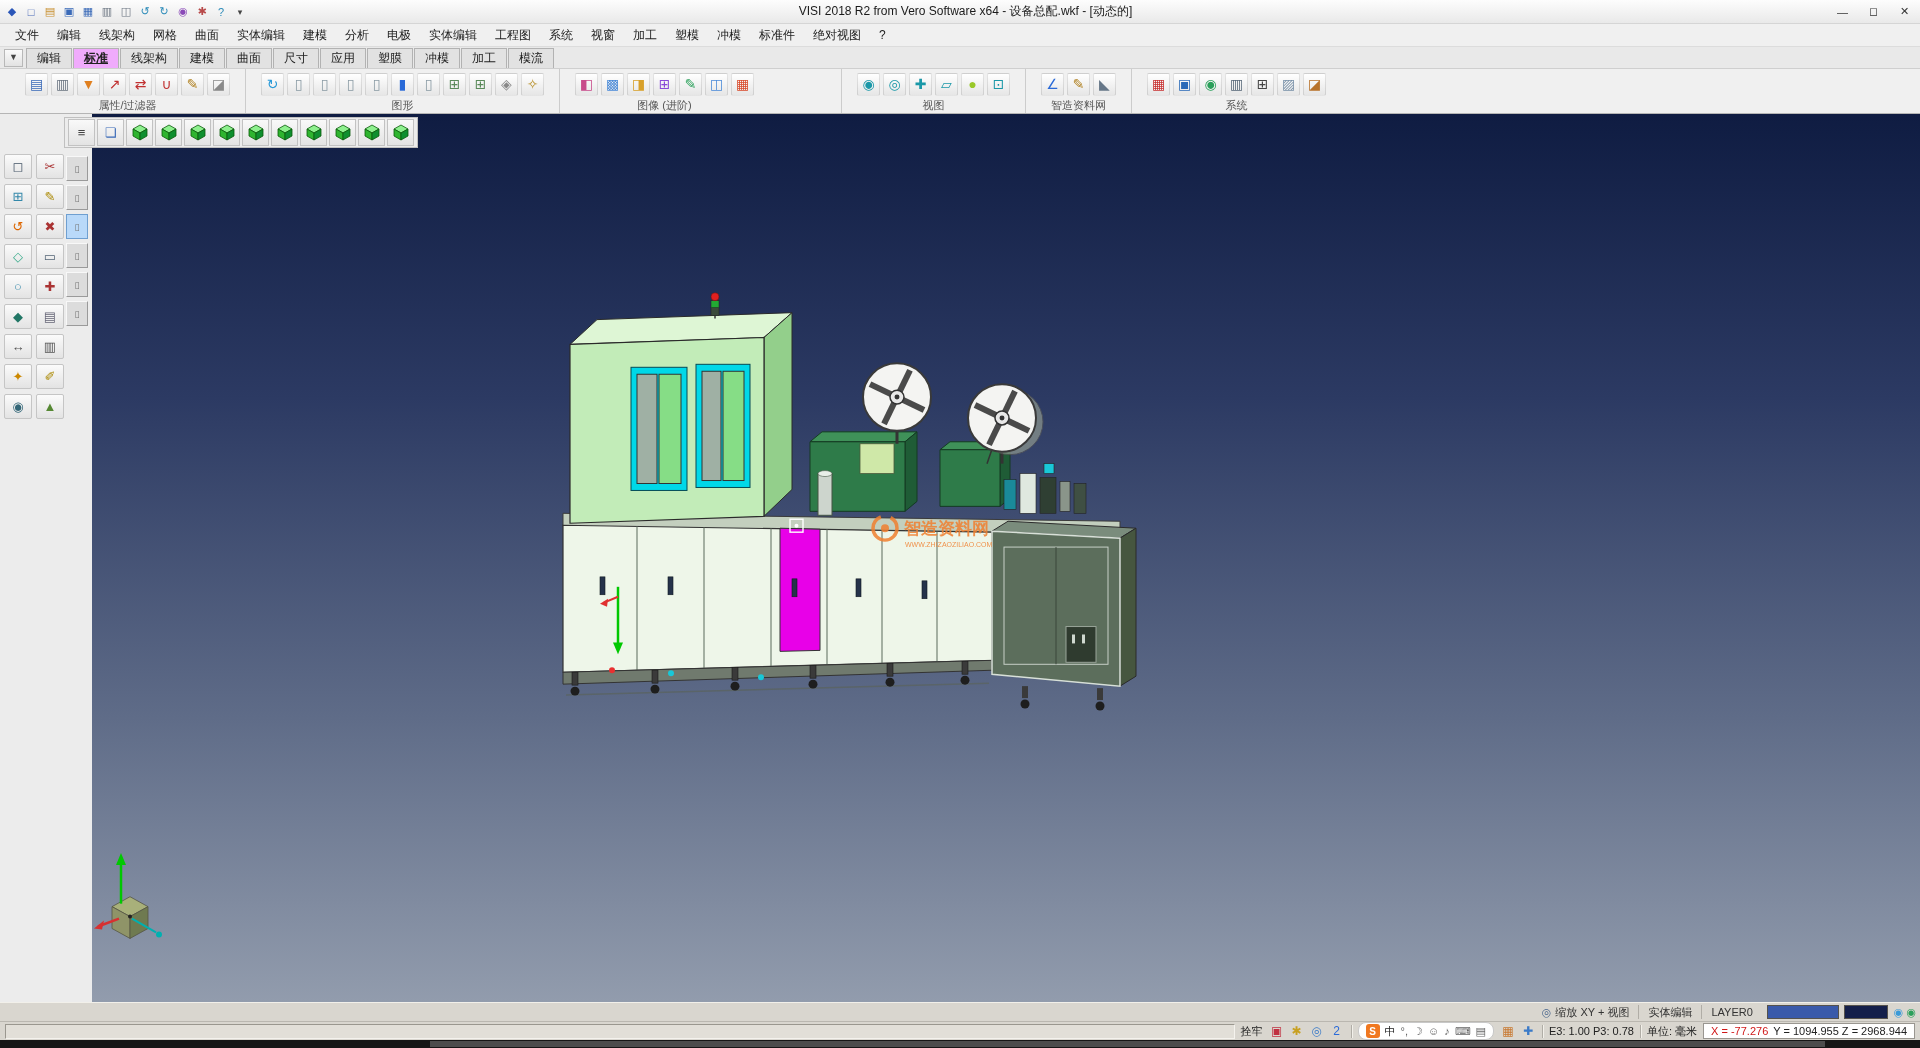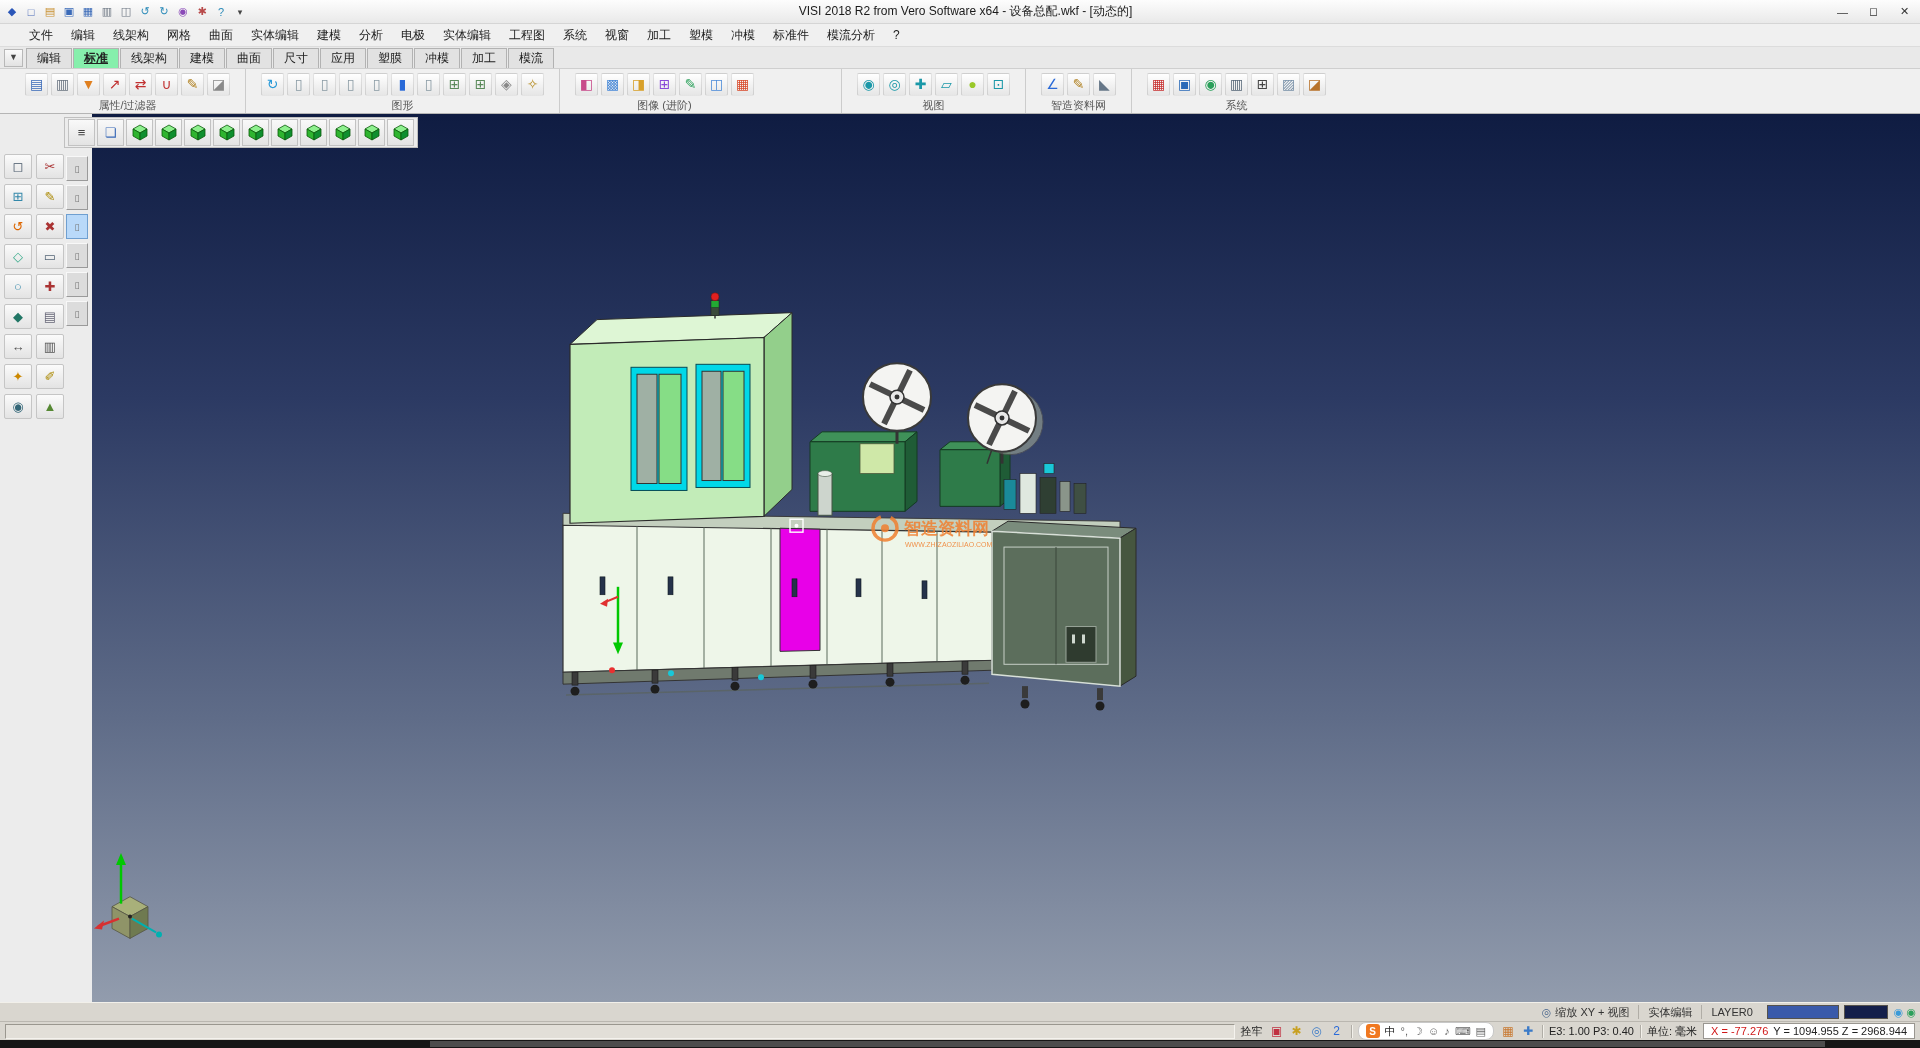--- a/index.html
+++ b/index.html
@@ -12,31 +12,31 @@
             display:flex;align-items:center;position:relative;flex:0 0 auto;}
   .qa{display:flex;align-items:center;gap:1px;padding-left:3px;z-index:2;}
   .qa-icon{width:18px;height:17px;display:flex;align-items:center;justify-content:center;font-size:11px;}
   .qa-more{font-size:9px;color:#555;}
   .title-text{position:absolute;left:11px;right:0;text-align:center;font-size:12px;color:#1a1a1a;pointer-events:none;}
   .win-controls{margin-left:auto;display:flex;z-index:2;}
   .win-btn{width:31px;height:22px;display:flex;align-items:center;justify-content:center;font-size:11px;color:#333;}
 
   
   .menubar{height:22px;background:#f0f0f0;border-bottom:1px solid #dcdcdc;display:flex;align-items:center;
-           padding-left:20px;flex:0 0 auto;}
+           padding-left:6px;flex:0 0 auto;}
   .menu-item{padding:2px 9px;white-space:nowrap;}
 
   
   .tabbar{height:21px;background:#e9e9e9;border-bottom:1px solid #cfcfcf;display:flex;align-items:flex-end;
           padding-left:4px;flex:0 0 auto;}
   .tab-dd{width:17px;height:16px;line-height:15px;text-align:center;font-size:9px;color:#444;
           border:1px solid #b8b8b8;background:linear-gradient(#fafafa,#e2e2e2);margin:0 3px 1px 0;}
   .tab{padding:2px 10px 2px;height:15px;line-height:15px;border:1px solid #b2b2b2;border-bottom:none;
        background:#e2e2e2;margin-right:1px;white-space:nowrap;}
-  .tab.active{background:#86efac;font-weight:bold;text-decoration:underline;}
+  .tab.active{background:#f0abfc;font-weight:bold;text-decoration:underline;}
 
   
   .ribbon{height:44px;background:#f0f0f0;border-bottom:1px solid #b5b5b5;display:flex;padding-left:10px;flex:0 0 auto;}
   .rgroup{position:relative;display:flex;flex-direction:column;align-items:center;padding:2px 15px 0;}
   .rgroup + .rgroup{border-left:1px solid #cccccc;}
   .rgroup:nth-child(3){margin-right:72px;}
   .ricons{display:flex;gap:3px;align-items:center;height:26px;}
   .tbi{width:21px;height:21px;display:flex;align-items:center;justify-content:center;font-size:14px;
        border:1px solid rgba(0,0,0,0.10);border-radius:2px;background:linear-gradient(#ffffff,#e6e6e6);}
   .rlabel{font-size:11px;color:#555;margin-top:1px;white-space:nowrap;}
@@ -126,21 +126,21 @@
       <div class="menu-item">分析</div>
       <div class="menu-item">电极</div>
       <div class="menu-item">实体编辑</div>
       <div class="menu-item">工程图</div>
       <div class="menu-item">系统</div>
       <div class="menu-item">视窗</div>
       <div class="menu-item">加工</div>
       <div class="menu-item">塑模</div>
       <div class="menu-item">冲模</div>
       <div class="menu-item">标准件</div>
-      <div class="menu-item">模流分析</div>
+      <div class="menu-item">绝对视图</div>
       <div class="menu-item">?</div>
     </div>
 
   <div class="tabbar">
     <div class="tab-dd">▼</div>
     <div style="display:flex">
         <div class="tab">编辑</div>
         <div class="tab active">标准</div>
         <div class="tab">线架构</div>
         <div class="tab">建模</div>
@@ -535,21 +535,21 @@
           <span class="iicon">♪</span>
           <span class="iicon">⌨</span>
           <span class="iicon">▤</span>
         </div>
     </div>
     <div class="tray">
         <span class="ticon" style="color: rgb(200, 120, 48);">▦</span>
         <span class="ticon" style="color: rgb(58, 122, 200);">✚</span>
       </div>
     <div class="sep"></div>
-    <span>E3: 1.00  P3: 0.40</span>
+    <span>E3: 1.00  P3: 0.78</span>
     <div class="sep"></div>
     <span>单位: 毫米</span>
     <div class="coords">
       <span class="coord-x">X = -77.276</span>
       <span>Y = 1094.955  Z = 2968.944</span>
     </div>
   </div>
 
   <div class="taskbar-strip">
       <div class="inner"></div>

